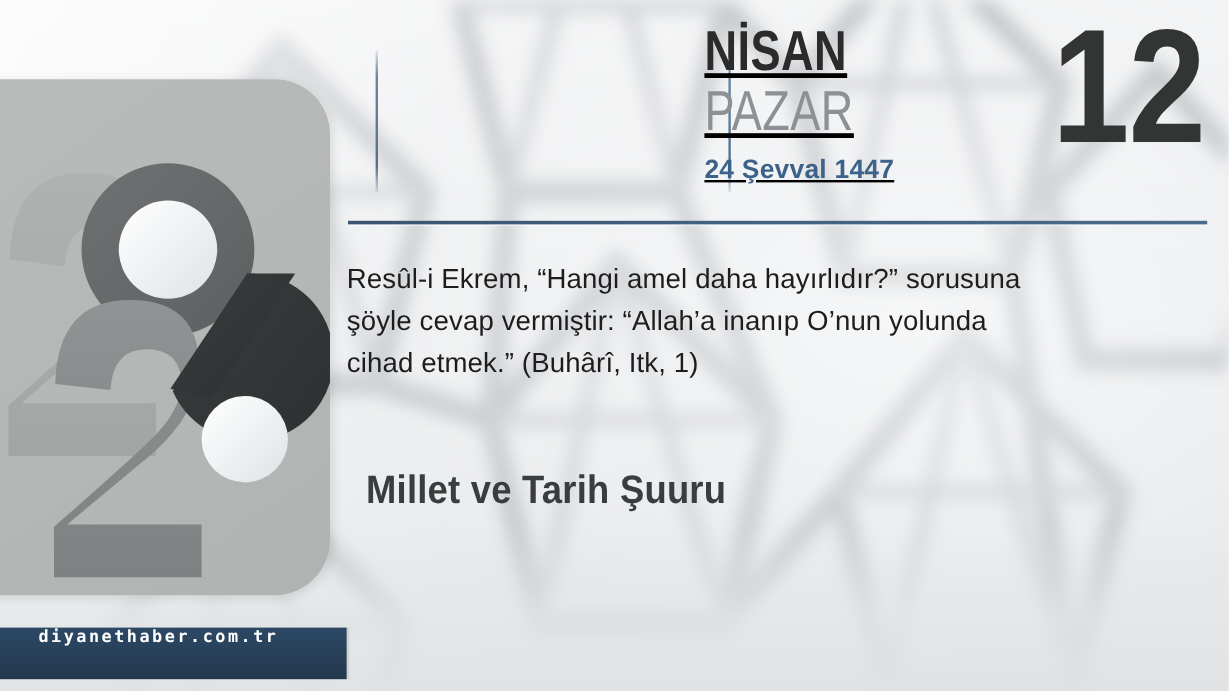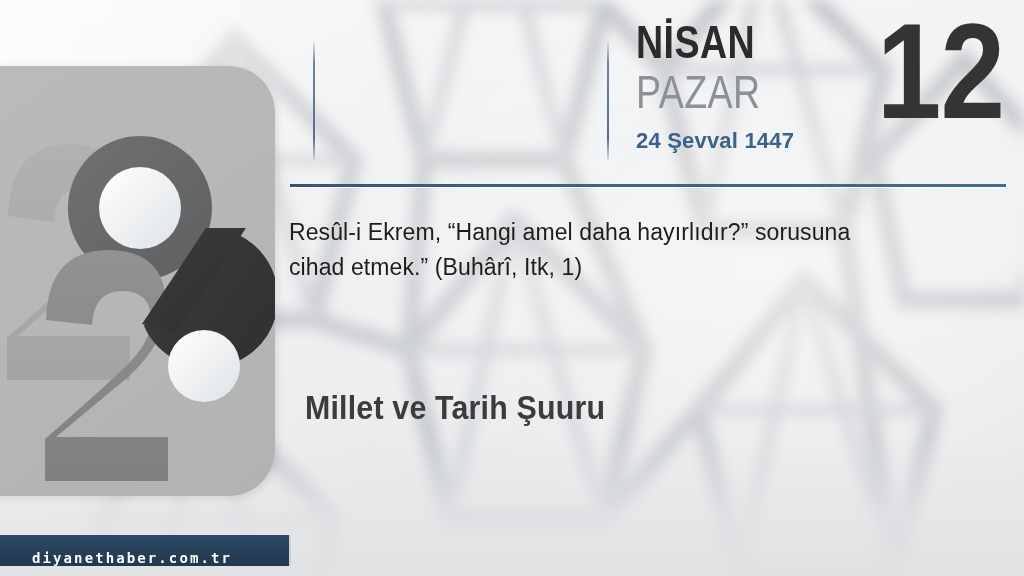--- a/index.html
+++ b/index.html
@@ -64,21 +64,21 @@
     position:absolute; left:12px; right:12px; top:21px;
     text-align:center;
     color:#2f5580;
     font-size:10.4px;
     font-weight:bold;
     line-height:26px;
     letter-spacing:.15px;
   }
 
   
-  #date-block { position:absolute; left:636px; top:18px; }
+  #date-block { position:absolute; left:587px; top:18px;text-decoration:underline; }
   #month {
     font-size:47px; line-height:47px;
     font-weight:bold;
     color:#2b2b2b;
     letter-spacing:.5px;
     transform:scaleX(.80);
     transform-origin:left top;
     font-family:"Liberation Sans Narrow","Liberation Sans",sans-serif;
   }
   #weekday {
@@ -140,24 +140,24 @@
     color:#3a3c3d;
     letter-spacing:.2px;
     transform:scaleX(.92);
     transform-origin:left top;
     font-family:"Liberation Sans Narrow","Liberation Sans",sans-serif;
   }
 
   
   #footer-bar {
     position:absolute; left:0; bottom:10px;
-    width:291px; height:31px;
+    width:291px; height:43px;
     background:linear-gradient(180deg,#2c4865 0%,#274058 55%,#22384e 100%);
     border-right:2px solid #cfd2d4;
-    display:flex; align-items:flex-end;margin-top:14px;
+    display:flex; align-items:flex-start;margin-top:14px;
   }
   #footer-url {
     color:#ffffff;
     font-size:14px;
     font-weight:bold;
     letter-spacing:2.1px;
     margin-left:32px;
     font-family:"DejaVu Sans Mono","Liberation Mono",monospace;
   }
 </style>
@@ -246,20 +246,21 @@
     <div id="weekday">PAZAR</div>
     <div id="hijri">24 Şevval 1447</div>
   </div>
 
   <div id="day-number">12</div>
 
   <div id="hrule"></div>
 
   <div id="quote">
     <span>Resûl-i Ekrem, “Hangi amel daha hayırlıdır?” sorusuna</span>
+    <span>şöyle cevap vermiştir: “Allah’a inanıp O’nun yolunda</span>
     <span>cihad etmek.” (Buhârî, Itk, 1)</span>
   </div>
 
   <div id="headline">Millet ve Tarih Şuuru</div>
 
   <div id="footer-bar">
     <span id="footer-url">diyanethaber.com.tr</span>
   </div>
 
 </div>

